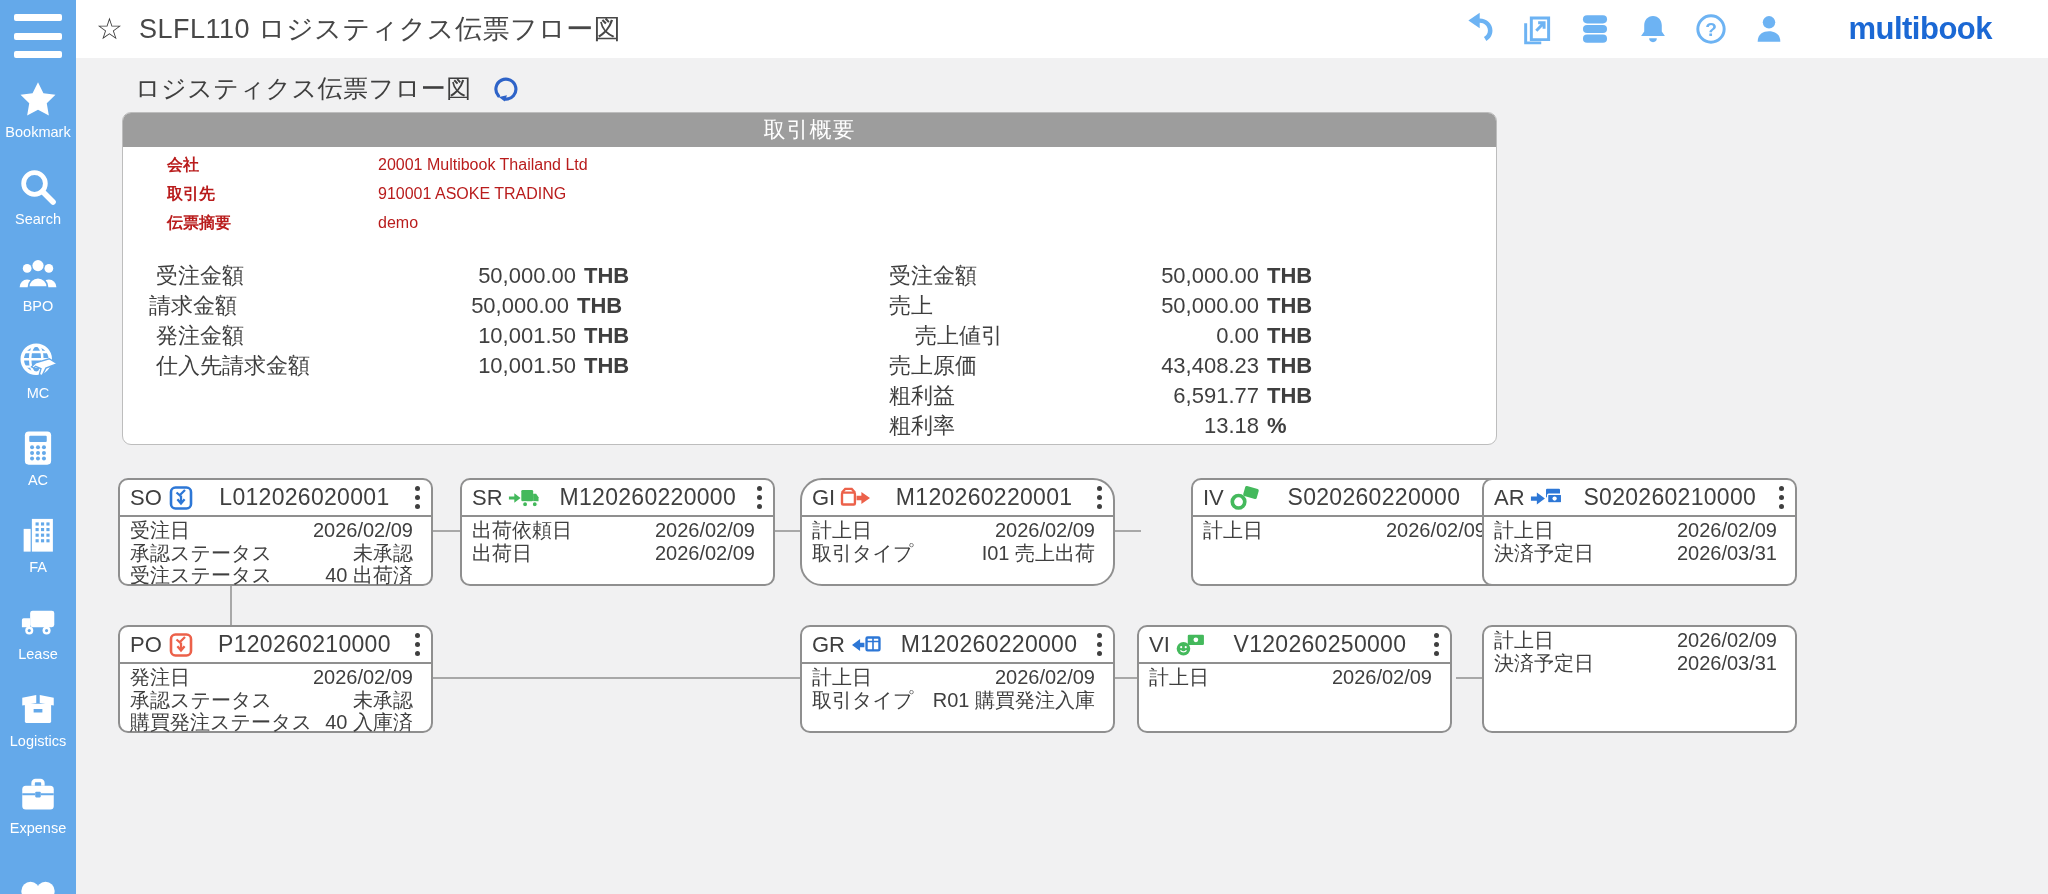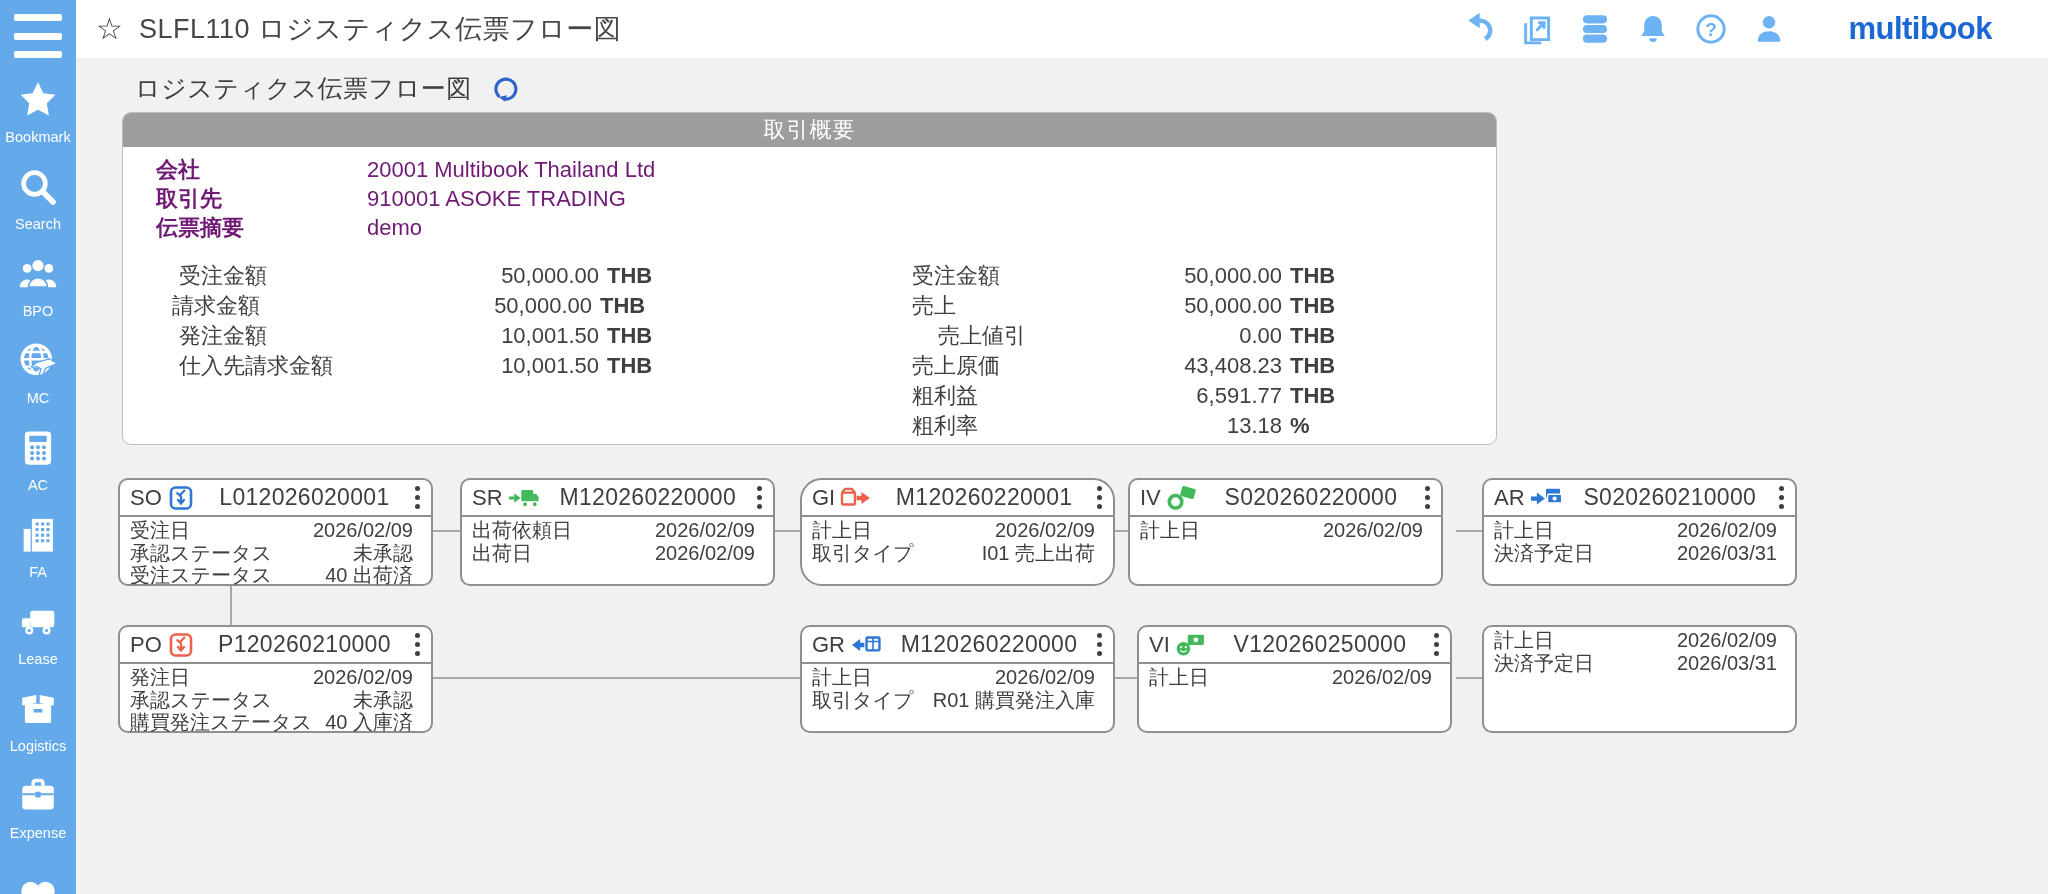--- a/index.html
+++ b/index.html
@@ -6,21 +6,21 @@
     font-family:"Liberation Sans","DejaVu Sans",sans-serif;background:#f1f1f2;}
   .app{position:relative;width:2048px;height:894px;}
 
   
   .sidebar{position:absolute;left:0;top:0;width:76px;height:894px;background:#64a9ea;
     display:flex;flex-direction:column;align-items:center;overflow:hidden;}
   .menu-btn{margin-top:14px;width:48px;height:44px;display:flex;flex-direction:column;
     justify-content:space-between;cursor:pointer;}
   .menu-btn b{display:block;height:7px;background:#fff;border-radius:2px;}
   .side-item{margin-top:21px;width:76px;height:66px;display:flex;flex-direction:column;
-    align-items:center;justify-content:space-between;cursor:pointer;}
+    align-items:center;justify-content:flex-start;cursor:pointer;}
   .side-item svg{display:block;}
   .side-label{font-size:14.5px;color:#fff;margin-top:3px;white-space:nowrap;}
   .side-partial{position:absolute;bottom:-16px;left:18px;}
 
   
   .topbar{position:absolute;left:76px;top:0;width:1972px;height:58px;background:#fff;
     display:flex;align-items:center;padding:0;box-sizing:border-box;}
   .fav-star{font-size:30px;color:#3c3c3c;margin-left:20px;cursor:pointer;line-height:1;}
   .page-title{font-size:27px;font-weight:400;color:#474747;margin:0 0 0 16px;letter-spacing:.5px;}
   .top-actions{margin-left:auto;display:flex;align-items:center;gap:24px;}
@@ -31,24 +31,24 @@
   
   .content{position:absolute;left:76px;top:58px;width:2028px;height:836px;background:#f1f1f2;}
   .subtitle-row{position:absolute;left:59px;top:14px;display:flex;align-items:center;gap:18px;}
   .subtitle{font-size:25px;font-weight:400;color:#3f3f3f;margin:0;letter-spacing:.5px;}
 
   
   .summary-panel{position:absolute;left:46px;top:54px;width:1375px;height:333px;background:#fff;
     border:1px solid #bdbdbd;border-radius:9px;box-sizing:border-box;overflow:hidden;}
   .panel-header{height:34px;line-height:34px;background:#9d9d9d;color:#fff;font-size:22px;
     text-align:center;letter-spacing:1px;}
-  .info-row{position:absolute;left:33px;font-size:22px;color:#701a75;white-space:nowrap;}
+  .info-row{position:absolute;left:44px;font-size:16px;color:#b91c1c;white-space:nowrap;}
   .info-label{display:inline-block;width:211px;font-weight:bold;}
   .amt-row{position:absolute;font-size:22px;color:#3f3f3f;white-space:nowrap;}
-  .amt-label{display:inline-block;width:250px;margin-left:23px;}
+  .amt-label{display:inline-block;width:250px;}
   .amt-value{display:inline-block;width:170px;text-align:right;}
   .amt-unit{display:inline-block;margin-left:8px;font-weight:bold;}
   .amt-row.rcol .amt-label{width:190px;}
   .amt-row.rcol .amt-value{width:180px;}
   .amt-row.indent{padding-left:26px;}
   .amt-row.indent .amt-label{width:164px;}
 
   
   .card{position:absolute;width:315px;height:108px;background:#fff;border:2px solid #8f8f8f;
     border-radius:10px;box-sizing:border-box;cursor:pointer;}
@@ -364,21 +364,21 @@
             <span>計上日</span>
             <span>2026/02/09</span>
           </div>
         <div class="crow">
             <span>取引タイプ</span>
             <span>I01 売上出荷</span>
           </div>
       </div>
     </div>
 
-    <div class="card" style="left:1052px;top:420px;">
+    <div class="card" style="left:1115px;top:420px;">
       <div class="card-head">
         <span class="card-type">IV</span>
         <svg class="card-icon" width="34" height="28" viewBox="0 0 30 26">
           <circle cx="9" cy="16.5" r="5.8" fill="none" stroke="#44b95c" stroke-width="3.4"></circle>
           <rect x="14" y="3" width="13" height="9.5" rx="1.4" fill="#44b95c" transform="rotate(16 20 8)"></rect>
           </svg>
         <span class="card-no">S020260220000</span>
         <span class="kebab">
             <i></i>
             <i></i>

